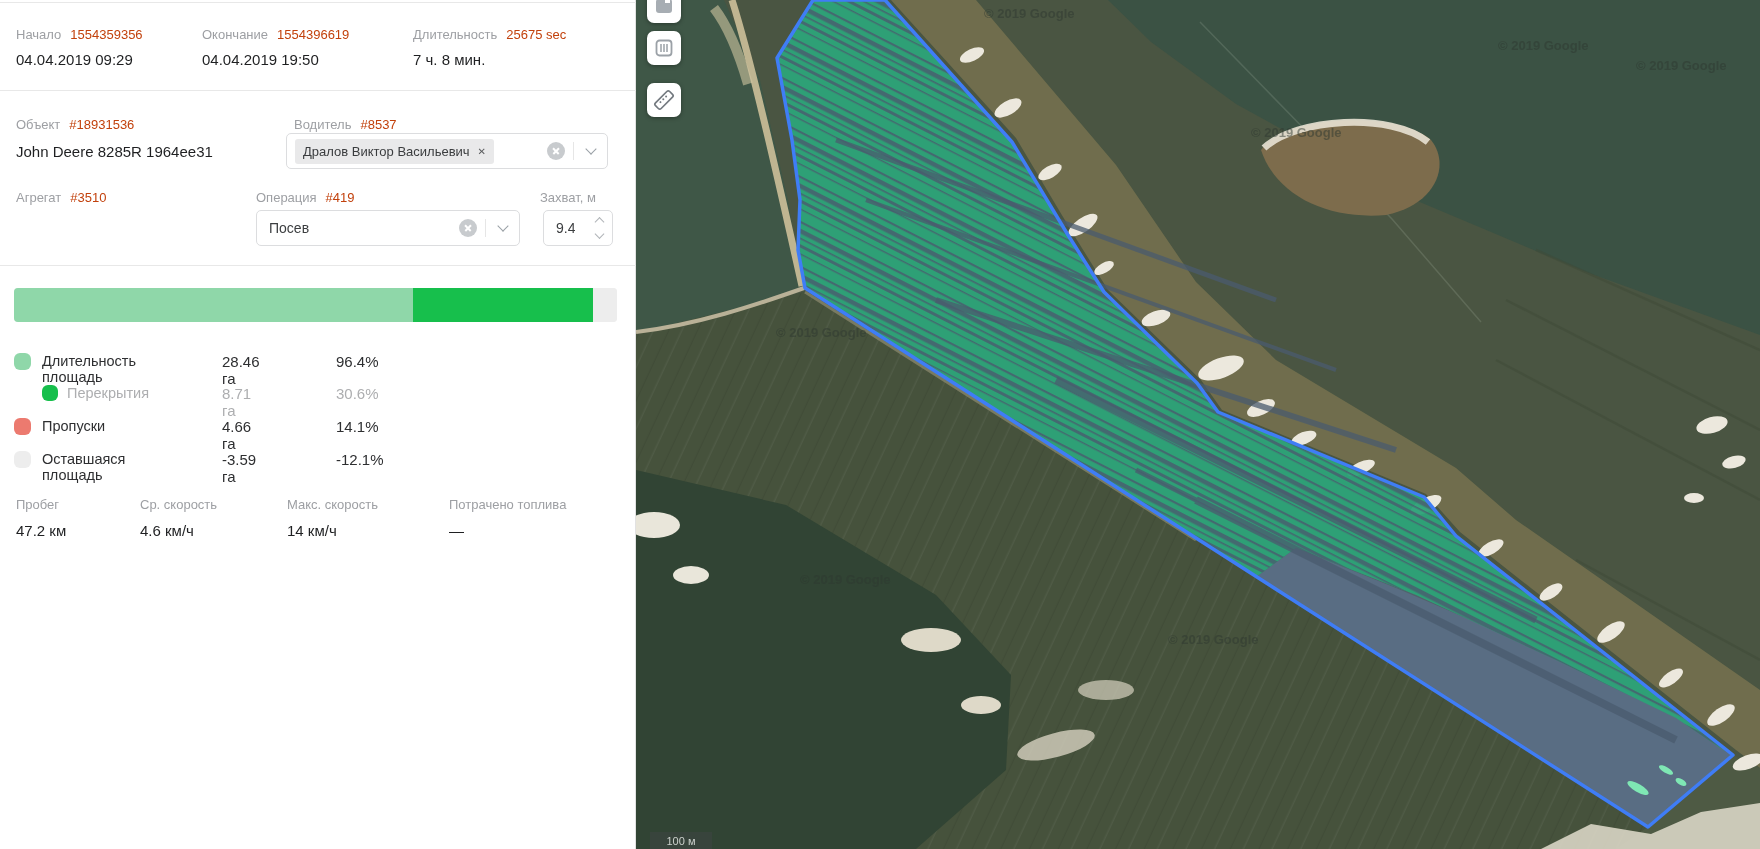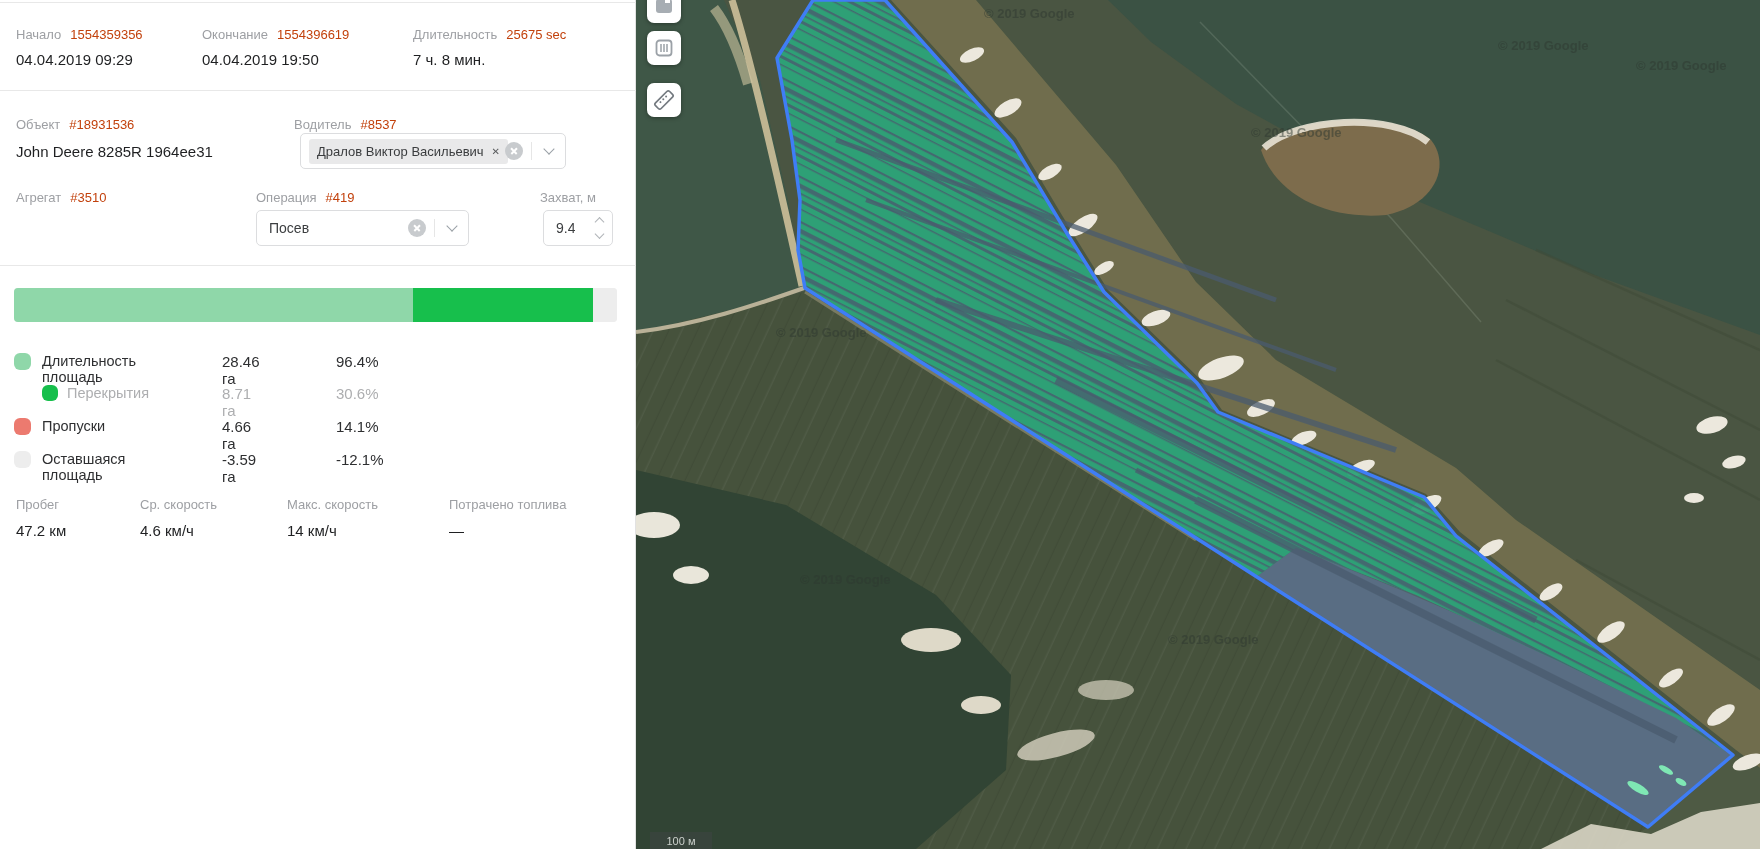--- a/index.html
+++ b/index.html
@@ -76,39 +76,39 @@
     <div class="hline" style="top:90px"></div>
 
     <div class="lbl" style="left:16px;top:117px">
       <span>Объект</span><span class="id">#18931536</span>
     </div>
     <div class="val" style="left:16px;top:143px">John Deere 8285R 1964ee31</div>
 
     <div class="lbl" style="left:294px;top:117px">
       <span>Водитель</span><span class="id">#8537</span>
     </div>
-    <div class="select" style="left:300px;top:133px;width:266px">
+    <div class="select" style="left:286px;top:133px;width:322px">
       <div class="tag">
         <span>Дралов Виктор Васильевич</span>
         <span class="rm">✕</span>
       </div>
       <span class="clear"></span>
       <span class="vsep"></span>
       <span class="chev"></span>
     </div>
 
     <div class="lbl" style="left:16px;top:190px">
       <span>Агрегат</span><span class="id">#3510</span>
     </div>
     <div class="lbl" style="left:256px;top:190px">
       <span>Операция</span><span class="id">#419</span>
     </div>
     <div class="lbl" style="left:540px;top:190px">Захват, м</div>
 
-    <div class="select" style="left:256px;top:210px;width:213px">
+    <div class="select" style="left:256px;top:210px;width:264px">
       <span class="txt">Посев</span>
       <span class="clear"></span>
       <span class="vsep"></span>
       <span class="chev"></span>
     </div>
     <div class="select" style="left:543px;top:210px;width:70px">
       <span class="txt">9.4</span>
       <span class="stepper">
           <i class="up"></i>
           <i class="dn"></i>

